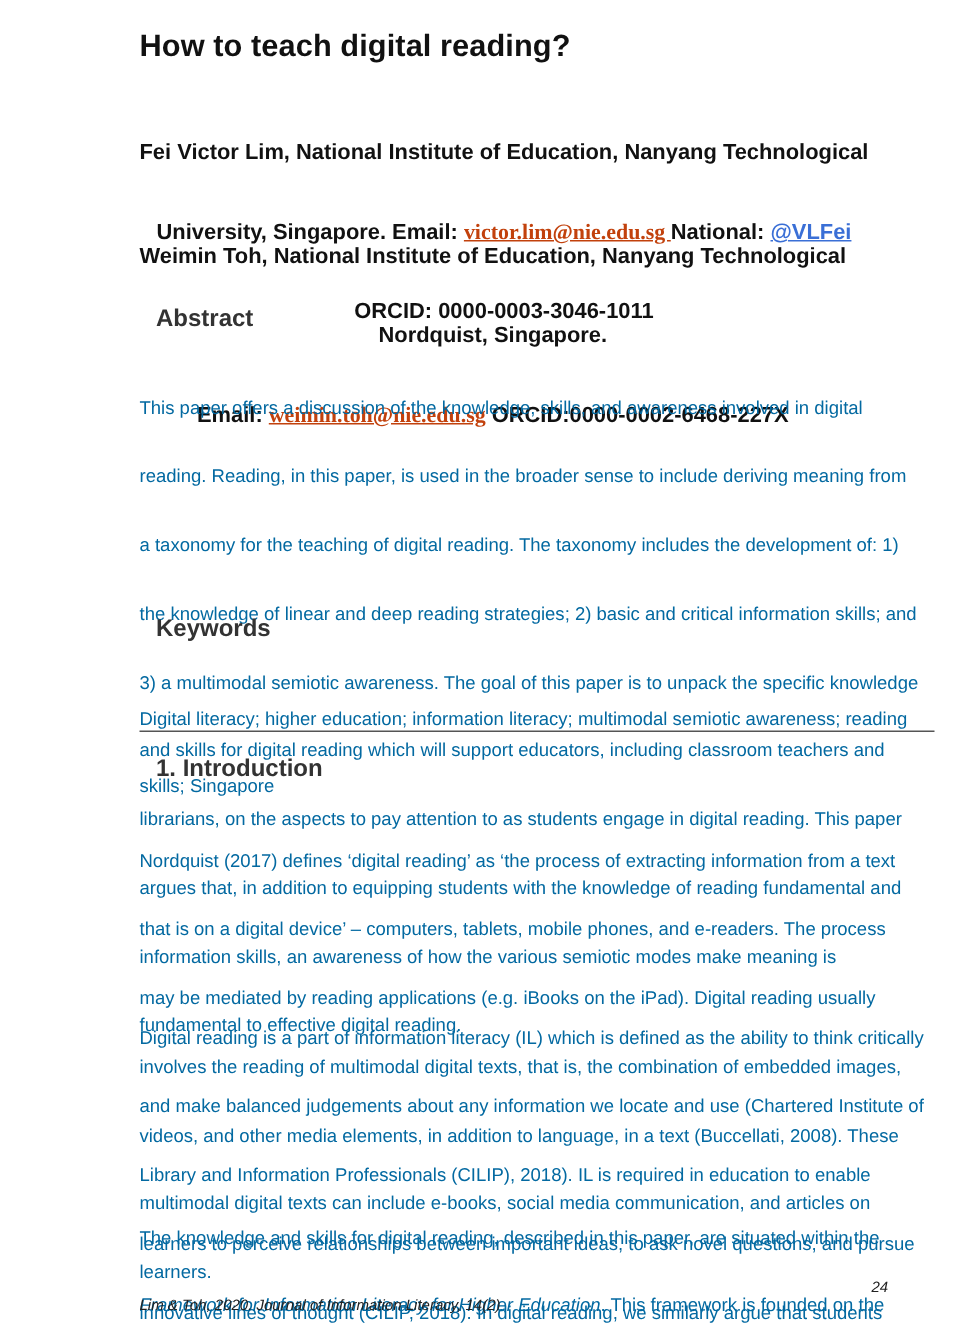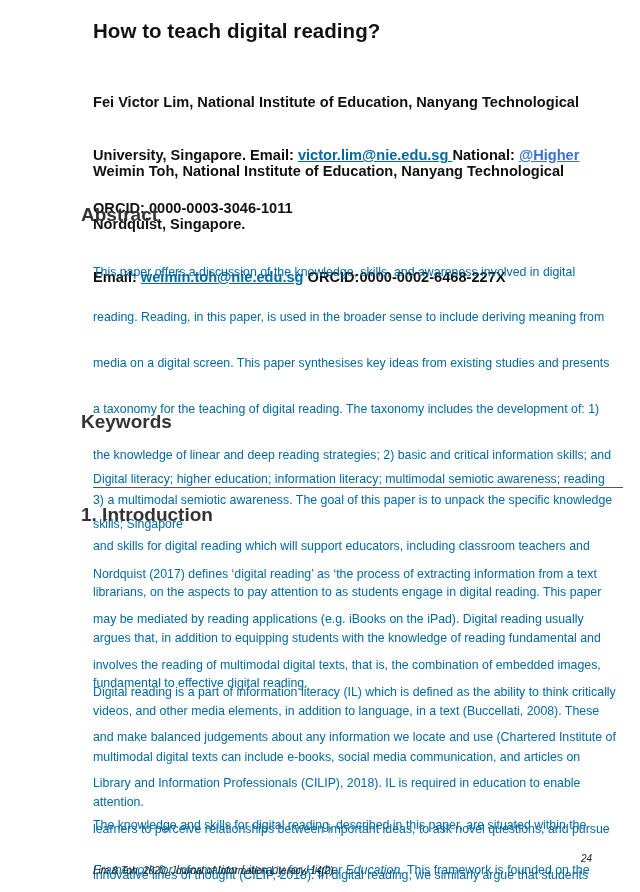--- a/index.html
+++ b/index.html
@@ -2,81 +2,82 @@
 <html><head>
 <meta charset="utf-8">
 <style>
   html, body { margin: 0; padding: 0; background: #ffffff; }
   body { width: 640px; height: 892px; position: relative; overflow: hidden;
          font-family: "Liberation Sans", sans-serif; color: #111; }
   .page { position: absolute; left: 0; top: 0; width: 640px; height: 756px; margin-left: 46px; }
   .abs { position: absolute; white-space: pre; }
   .title { left: 47px; top: 19px; font-size: 20.5px; font-weight: bold; color: #111; letter-spacing: 0.05px; }
   .author { left: 47px; font-size: 14.6px; font-weight: bold; line-height: 17.6px; color: #111; }
-  .author .line { display: block; white-space: pre; }
-  .link-dark { color: #0369a1; text-decoration: underline; }
+  .author .line { display: block; white-space: pre; text-align: center; }
+  .link-dark { color: #c2410c; text-decoration: underline; font-family: Liberation Serif, serif; }
   .link-light { color: #3a6fd6; text-decoration: underline; }
-  .h2 { left: 35px; font-size: 19px; font-weight: bold; color: #333; }
+  .h2 { left: 58px; font-size: 16px; font-weight: bold; color: #333; }
   .body { left: 47px; font-size: 12.35px; line-height: 15.25px; color: #0369a1; }
   .body .line { display: block; white-space: pre; }
   .rule { position: absolute; left: 47px; top: 487px; width: 530px; height: 0; border-top: 1.3px solid #555; }
   .footer { left: 47px; font-size: 10px; font-style: italic; color: #222; line-height: 12.5px; }
   .footer .line { display: block; white-space: pre; }
   .pagenum { left: 535px; top: 853px; font-size: 10px; font-style: italic; color: #222; }
   em { }
 </style>
 </head>
 <body>
 
 <div class="page">
 
   <div class="abs title">How to teach digital reading?</div>
 
   <div class="abs author" style="top:59px;">
     <span class="line">Fei Victor Lim, National Institute of Education, Nanyang Technological</span>
-    <span class="line"><span>University, Singapore. Email: </span><a class="link-dark">victor.lim@nie.edu.sg </a><span>National: </span><a class="link-light">@Higher</a></span>
+    <span class="line"><span>University, Singapore. Email: </span><a class="link-dark">victor.lim@nie.edu.sg </a><span>National: </span><a class="link-light">@VLFei</a></span>
     <span class="line">ORCID: 0000-0003-3046-1011</span>
   </div>
 
   <div class="abs author" style="top:128px;">
     <span class="line">Weimin Toh, National Institute of Education, Nanyang Technological</span>
     <span class="line">Nordquist, Singapore.</span>
     <span class="line"><span>Email: </span><a class="link-dark">weimin.toh@nie.edu.sg</a><span> ORCID:0000-0002-6468-227X</span></span>
   </div>
 
   <div class="abs h2" style="top:204px;">Abstract</div>
   <div class="abs body" style="top:234px;">
     <span class="line">This paper offers a discussion of the knowledge, skills, and awareness involved in digital</span>
     <span class="line">reading. Reading, in this paper, is used in the broader sense to include deriving meaning from</span>
-    <span class="line">media on a digital screen. This paper synthesises key ideas from existing studies and presents</span>
     <span class="line">a taxonomy for the teaching of digital reading. The taxonomy includes the development of: 1)</span>
     <span class="line">the knowledge of linear and deep reading strategies; 2) basic and critical information skills; and</span>
     <span class="line">3) a multimodal semiotic awareness. The goal of this paper is to unpack the specific knowledge</span>
     <span class="line">and skills for digital reading which will support educators, including classroom teachers and</span>
     <span class="line">librarians, on the aspects to pay attention to as students engage in digital reading. This paper</span>
     <span class="line">argues that, in addition to equipping students with the knowledge of reading fundamental and</span>
+    <span class="line">information skills, an awareness of how the various semiotic modes make meaning is</span>
     <span class="line">fundamental to effective digital reading.</span>
   </div>
 
   <div class="abs h2" style="top:411px;">Keywords</div>
   <div class="abs body" style="top:441px;">
     <span class="line">Digital literacy; higher education; information literacy; multimodal semiotic awareness; reading</span>
     <span class="line">skills; Singapore</span>
   </div>
 
   <div class="rule"></div>
 
   <div class="abs h2" style="top:504px;">1. Introduction</div>
   <div class="abs body" style="top:536px;">
     <span class="line">Nordquist (2017) defines ‘digital reading’ as ‘the process of extracting information from a text</span>
+    <span class="line">that is on a digital device’ – computers, tablets, mobile phones, and e-readers. The process</span>
     <span class="line">may be mediated by reading applications (e.g. iBooks on the iPad). Digital reading usually</span>
     <span class="line">involves the reading of multimodal digital texts, that is, the combination of embedded images,</span>
     <span class="line">videos, and other media elements, in addition to language, in a text (Buccellati, 2008). These</span>
     <span class="line">multimodal digital texts can include e-books, social media communication, and articles on</span>
-    <span class="line">attention.</span>
+    <span class="line">learners.</span>
   </div>
 
   <div class="abs body" style="top:654px;">
     <span class="line">Digital reading is a part of information literacy (IL) which is defined as the ability to think critically</span>
     <span class="line">and make balanced judgements about any information we locate and use (Chartered Institute of</span>
     <span class="line">Library and Information Professionals (CILIP), 2018). IL is required in education to enable</span>
     <span class="line">learners to perceive relationships between important ideas, to ask novel questions, and pursue</span>
     <span class="line">innovative lines of thought (CILIP, 2018). In digital reading, we similarly argue that students</span>
     
     

